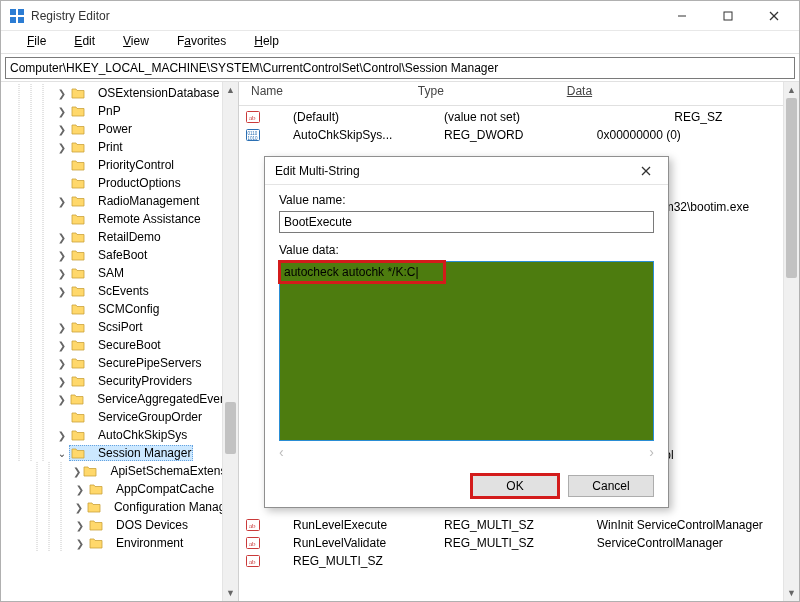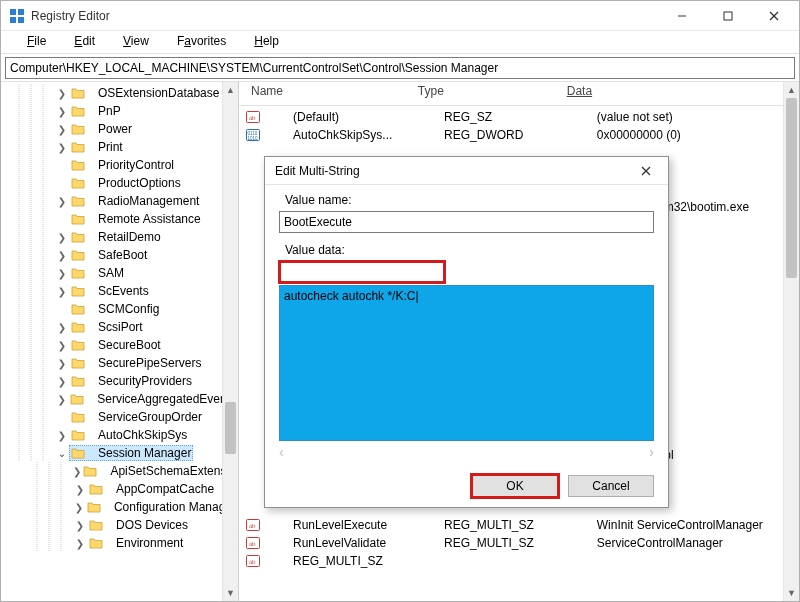--- a/index.html
+++ b/index.html
@@ -66,26 +66,26 @@
   .dialog {
     position:absolute; left: 263px; top: 155px; width: 405px; height: 352px;
     background:#fff; border:1px solid #8f8f8f; box-shadow: 3px 3px 8px rgba(0,0,0,.25);
     display:flex; flex-direction:column;
   }
   .dialog .dlg-title { height:28px; display:flex; align-items:center;
     padding:0 4px 0 10px; border-bottom:1px solid #e4e4e4; }
   .dialog .dlg-title .t { flex:1; }
   .dialog .dlg-x { width:36px; height:24px; display:flex; align-items:center; justify-content:center;}
   .dialog .body { padding: 8px 14px 10px 14px; flex:1; display:flex; flex-direction:column; }
-  .dialog label.fld { display:block; margin-bottom: 4px; margin-left: 6px; }
+  .dialog label.fld { display:block; margin-bottom: 4px; }
   .dialog .txt { width:100%; height:22px; border:1px solid #7a7a7a;
     padding: 2px 4px; background:#fff; font: inherit; }
   .dialog .multi { width:100%; flex:1; border:1px solid #2a8dd4;
-    padding: 2px 4px; background:#0ea5e9; font: inherit; resize:none;
-    line-height:16px;margin-top:24px; }
+    padding: 2px 4px; background:#4d7c0f; font: inherit; resize:none;
+    line-height:16px; }
   .dialog .multi::selection { background:transparent; }
   .dialog .scroll-hint { display:flex; align-items:center; height:18px;
     color:#aaa; padding-top:3px; font-size:14px;}
   .dialog .btnrow { display:flex; gap: 10px; padding: 6px 14px 10px 0;
     justify-content:flex-end; }
   .dlg-btn { width: 86px; height: 22px; background:#e1e1e1; border:1px solid #adadad;
     display:flex; align-items:center; justify-content:center; }
   
   .redbox { outline: 3px solid #d31b1b; outline-offset: -1px; }
   .redbox-around { position:absolute; border:3px solid #d31b1b; pointer-events:none; }
@@ -622,22 +622,22 @@
       </div>
       <div class="list-rows" id="list-rows-top">
           <div class="lr">
     <span class="val-icon reg-sz-ico">
               <svg viewBox="0 0 16 16">
                 <rect x="1.5" y="2.5" width="13" height="11" rx="1" fill="#fff" stroke="#ca3a3a"></rect>
                 <text x="4" y="11" font-size="7" fill="#ca3a3a" font-family="Segoe UI">ab</text>
               </svg>
             </span>
     <span class="c" style="width:148px;">(Default)</span>
+    <span class="c" style="width:240px;">(value not set)</span>
     <span class="c" style="width:150px;">REG_SZ</span>
-    <span class="c" style="width:240px;">(value not set)</span>
   </div>
           <div class="lr">
     <span class="val-icon reg-bin-ico">
               <svg viewBox="0 0 16 16">
                 <rect x="1.5" y="2.5" width="13" height="11" rx="1" fill="#fff" stroke="#2b6fb3"></rect>
                 <text x="2.5" y="8" font-size="4.5" fill="#2b6fb3">0110</text>
                 <text x="2.5" y="12.5" font-size="4.5" fill="#2b6fb3">1010</text>
               </svg>
             </span>
     <span class="c" style="width:148px;">AutoChkSkipSys...</span>

